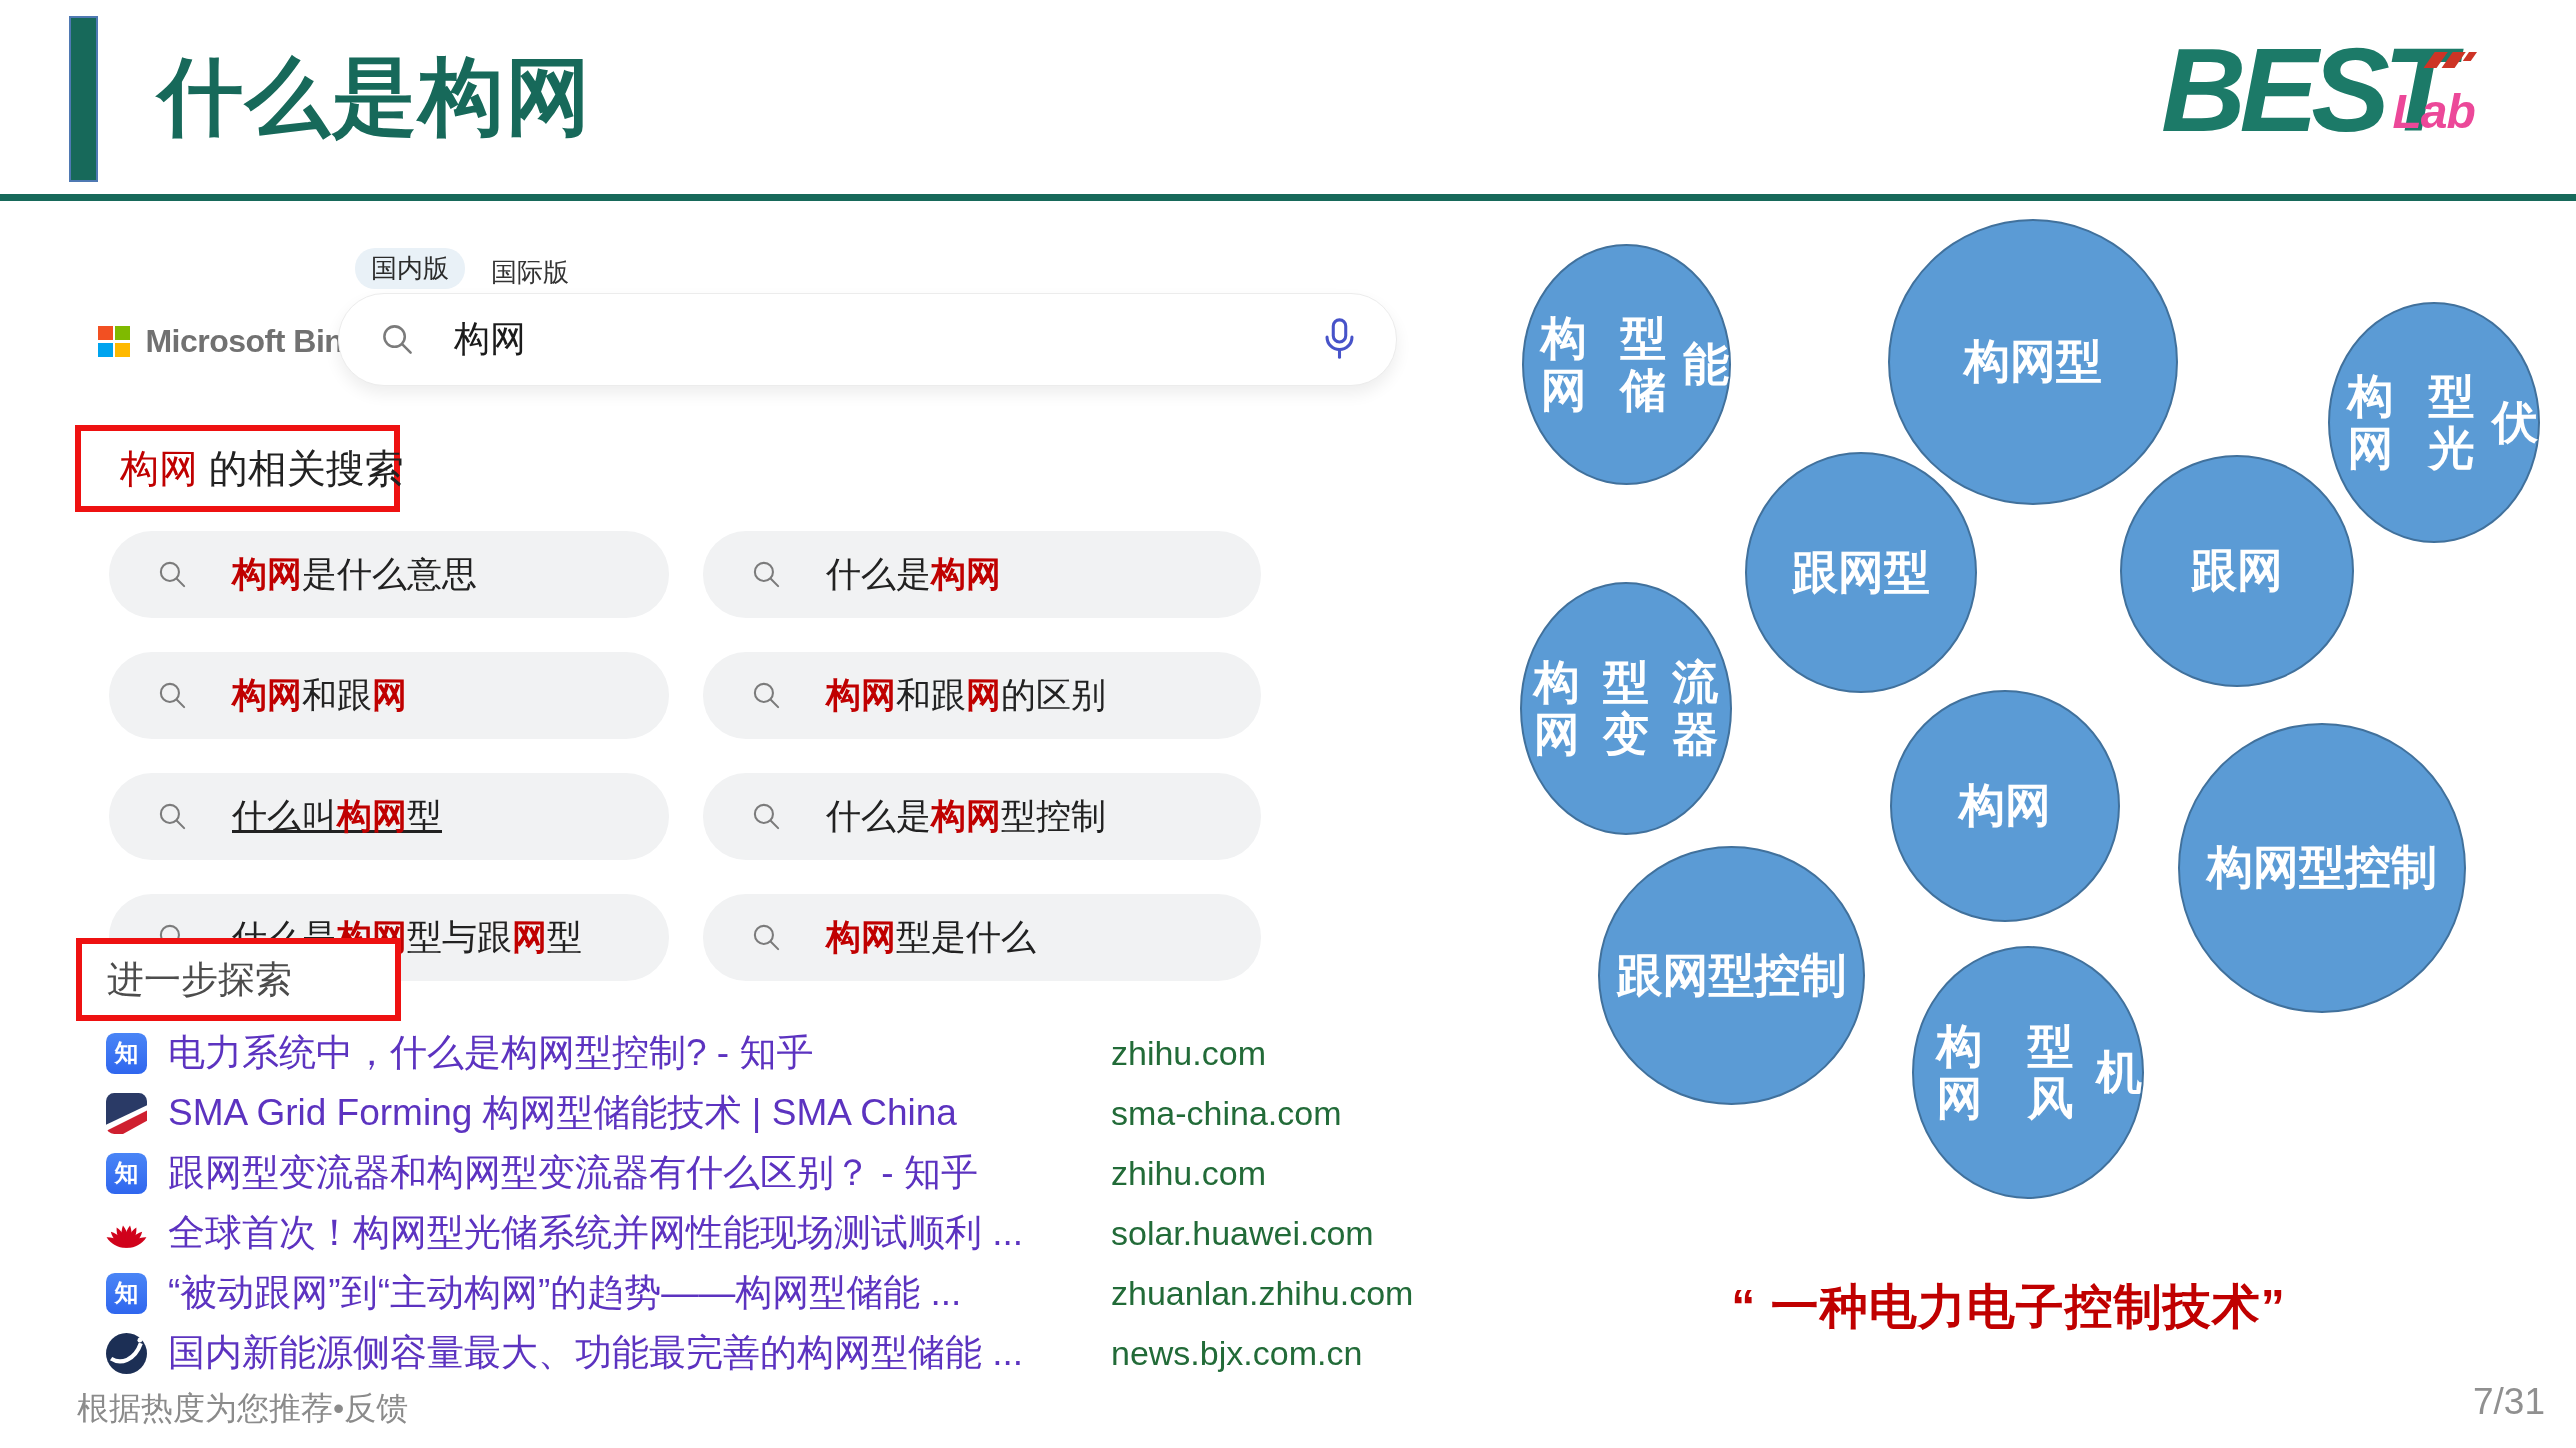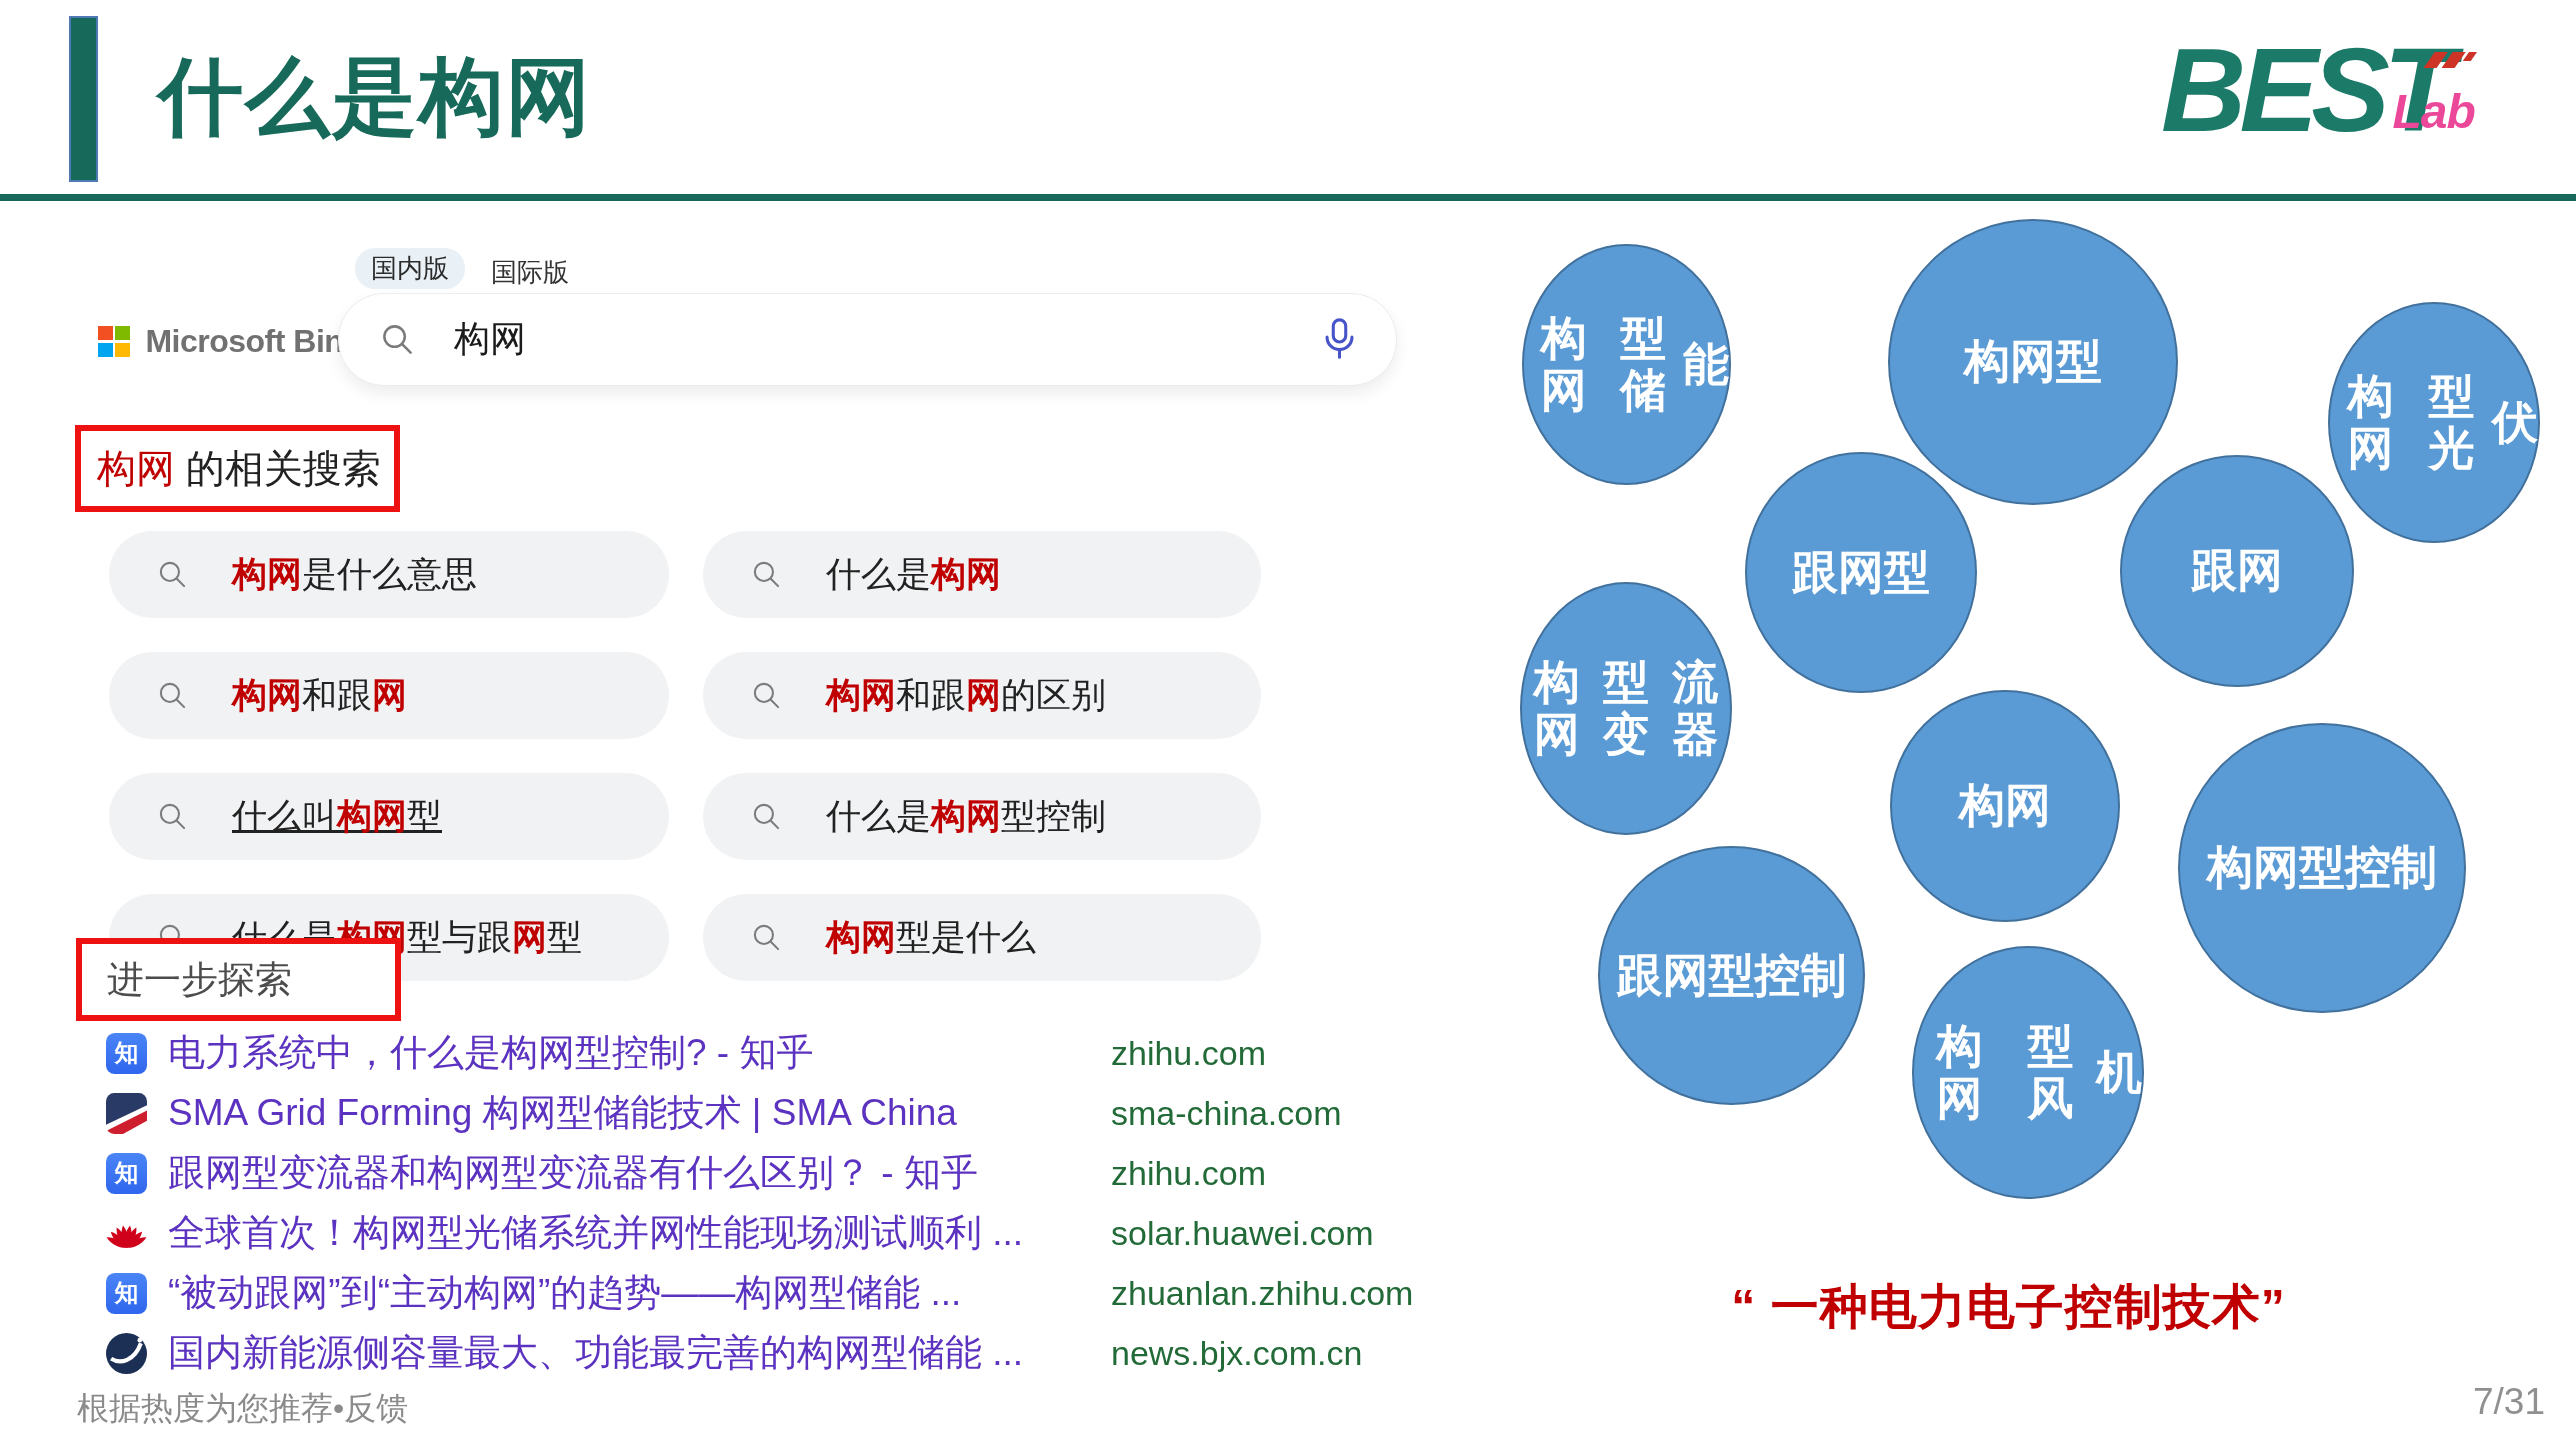--- a/index.html
+++ b/index.html
@@ -27,21 +27,21 @@
   .bing-brand .brand-text{margin-left:15.5px;font-size:32px;font-weight:600;color:#717171;letter-spacing:-0.5px;}
   .search-bar{position:absolute;left:338px;top:293px;width:1059px;height:93px;border-radius:46px;
     background:#fff;border:1.9px solid #ececec;box-sizing:border-box;display:flex;align-items:center;
     box-shadow:0 7.7px 15.5px rgba(0,0,0,0.07);}
   .search-bar .search-icon{margin-left:41px;display:flex;}
   .search-bar .query{margin-left:39px;font-size:36px;color:#1b1b1b;}
   .search-bar .mic-icon{position:absolute;right:37px;top:23px;display:flex;}
   .red-box{position:absolute;border:6.8px solid var(--boxred,#ee1111);box-sizing:border-box;
     display:flex;align-items:center;background:#fff;}
   #related-box{left:75px;top:425px;width:325px;height:87px;}
-  #related-box .inner{padding-left:16px;font-size:39px;color:#222;white-space:pre;}
+  #related-box .inner{padding-left:39px;font-size:39px;color:#222;white-space:pre;}
   #related-box .hl{color:var(--red,#c00000);}
   #explore-box{left:76px;top:938px;width:325px;height:83px;}
   #explore-box .inner{padding-left:25px;font-size:37px;color:#4c4c4c;}
   .pill-grid{position:absolute;left:109px;top:531px;display:grid;
     grid-template-columns:560px 558px;column-gap:39px;row-gap:14.5px;gap:34px;}
   .sug-pill{height:87px;border-radius:43px;background:#f1f2f3;display:flex;align-items:center;cursor:pointer;}
   .sug-pill .pill-search-icon{margin-left:48px;display:flex;flex:none;}
   .sug-pill .pill-text{margin-left:44px;font-size:35px;color:#222;white-space:nowrap;}
   .sug-pill .pill-text.u{text-decoration:underline;}
   .sug-pill .hl{color:var(--red,#c00000);font-weight:700;}

